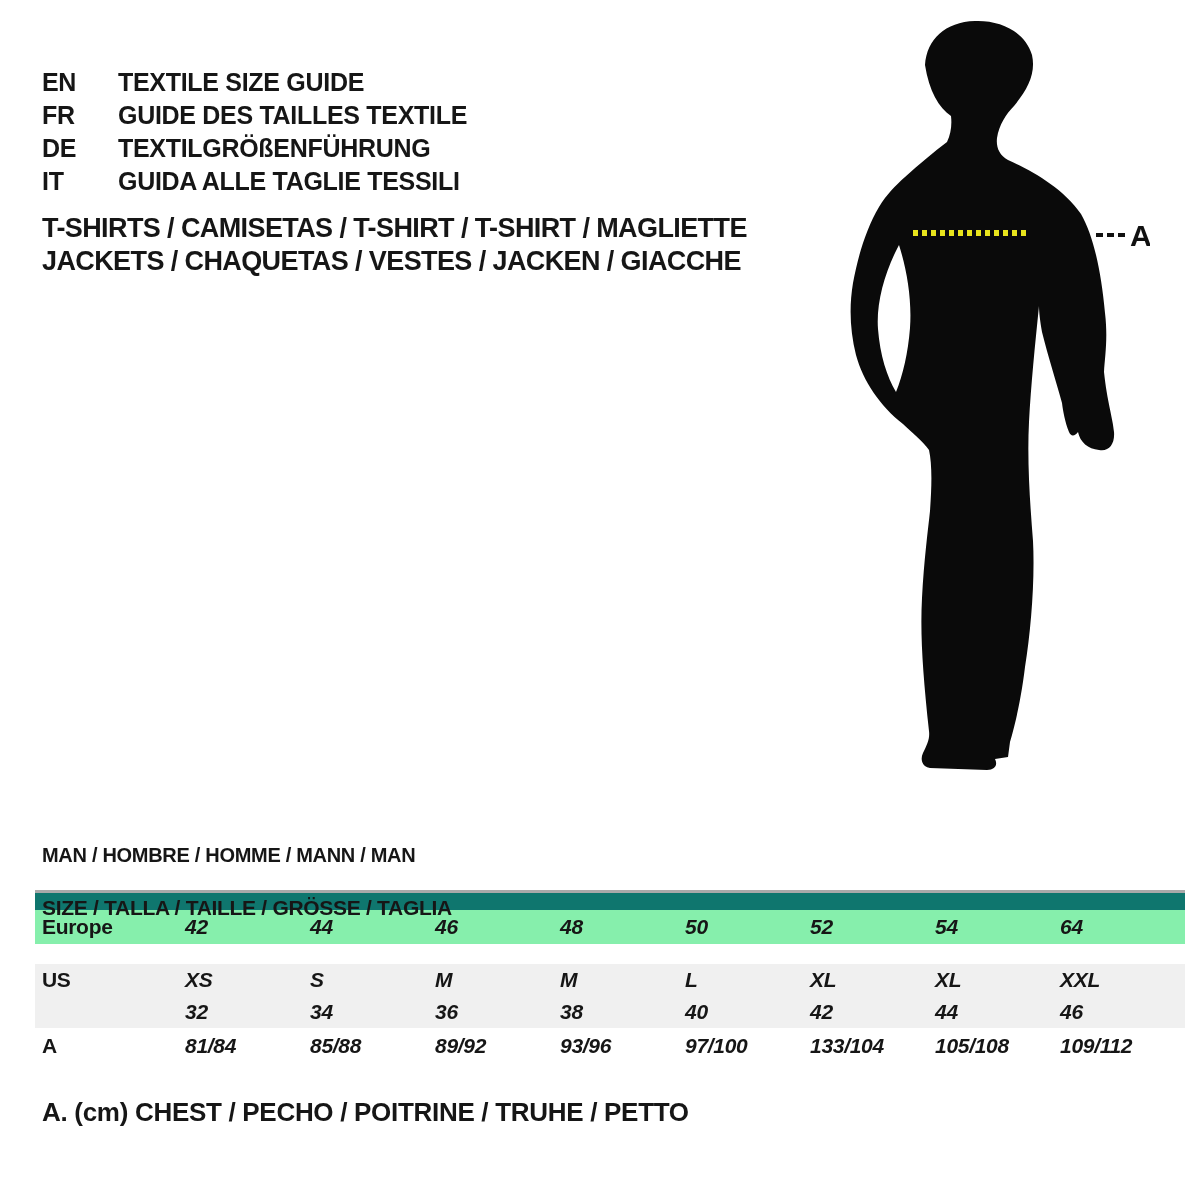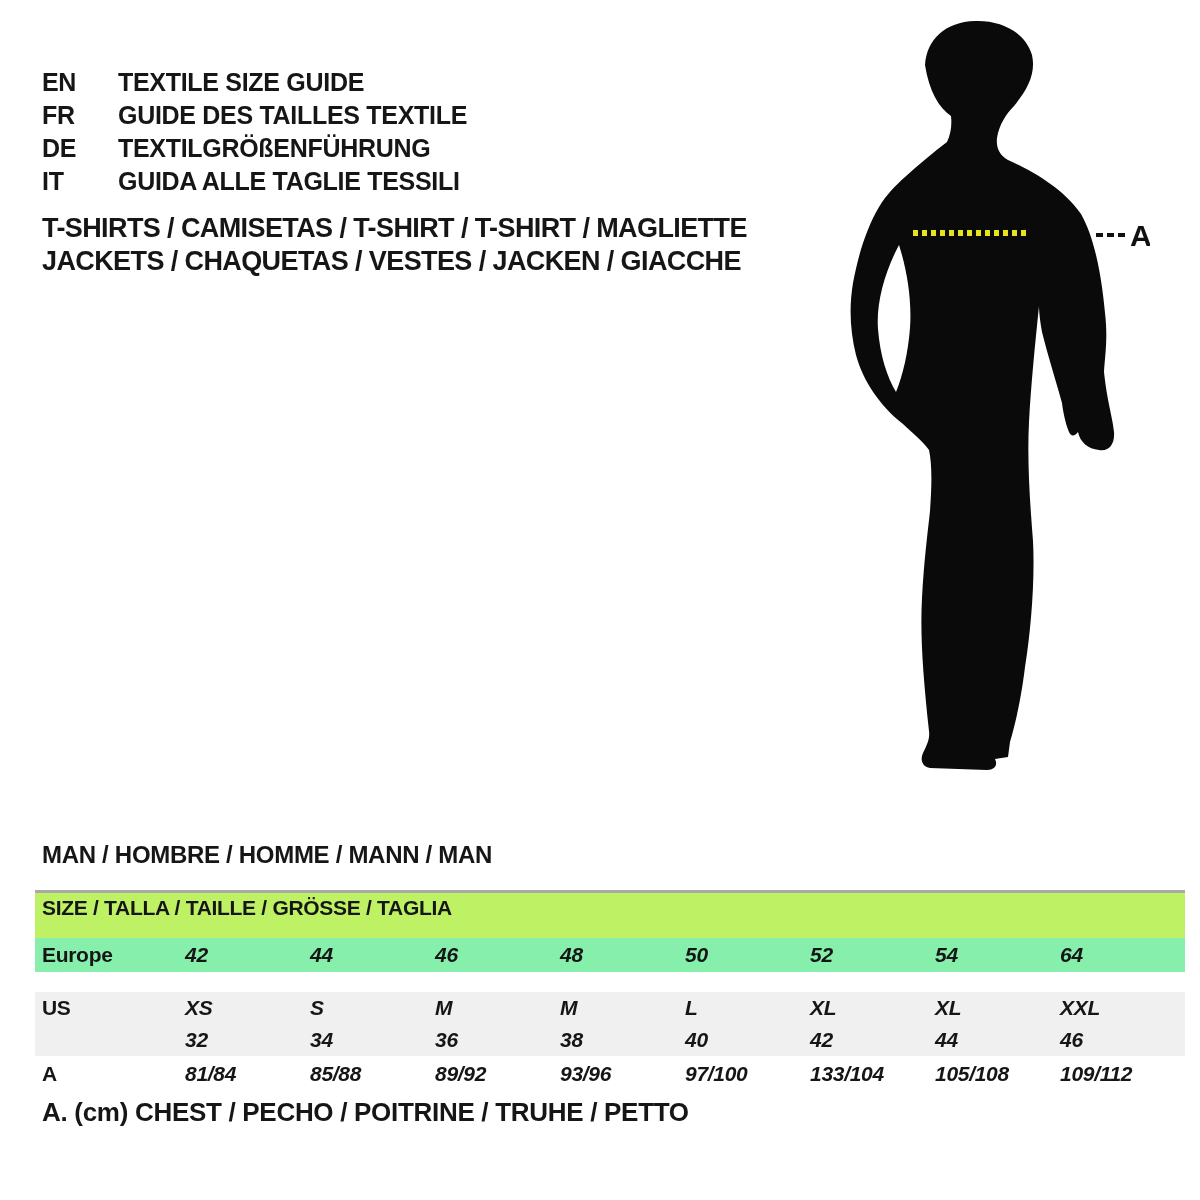--- a/index.html
+++ b/index.html
@@ -11,26 +11,26 @@
   .lang-block{position:absolute;left:42px;top:34px;margin-top:32px;}
   .lang-row{height:33px;line-height:33px;font-size:25px;font-weight:700;letter-spacing:-0.3px;white-space:nowrap;}
   .lang-code{display:inline-block;width:76px;}
   
   .categories{position:absolute;left:42px;top:212px;}
   .cat-line{height:33px;line-height:33px;font-size:27px;font-weight:700;letter-spacing:-0.6px;white-space:nowrap;}
   
   .figure{position:absolute;left:835px;top:15px;width:315px;height:765px;}
   .figure svg{display:block;width:100%;height:100%;}
   
-  .section-title{position:absolute;left:42px;top:843px;font-size:24px;font-weight:700;letter-spacing:-0.3px;line-height:24px;white-space:nowrap;}
+  .section-title{position:absolute;left:42px;top:843px;font-size:20px;font-weight:700;letter-spacing:-0.3px;line-height:24px;white-space:nowrap;}
   
   .size-table{position:absolute;left:35px;top:890px;width:1150px;font-size:21px;font-weight:700;letter-spacing:-0.3px;}
   .thead{
-    box-sizing:border-box;height:48px;line-height:29px;border-top:3px solid #a9a9a9;
-    background:#bef264;padding-left:7px;white-space:nowrap;
+    box-sizing:border-box;height:20px;line-height:29px;border-top:3px solid #a9a9a9;
+    background:#0f766e;padding-left:7px;white-space:nowrap;
   }
   .trow{display:grid;grid-template-columns:150px repeat(8,1fr);align-items:center;}
   .trow .tlabel{text-align:left;padding-left:7px;}
   .trow .tcell{text-align:left;font-style:italic;}
   .row-europe{height:34px;background:#86efac;}
   .row-us{height:32px;background:#f0f0f0;margin-top:20px;}
   .row-uk{height:32px;background:#f0f0f0;}
   .row-a{height:36px;background:#ffffff;}
   
   .footnote{position:absolute;left:42px;top:1097px;font-size:26px;font-weight:700;letter-spacing:-0.3px;white-space:nowrap;}

